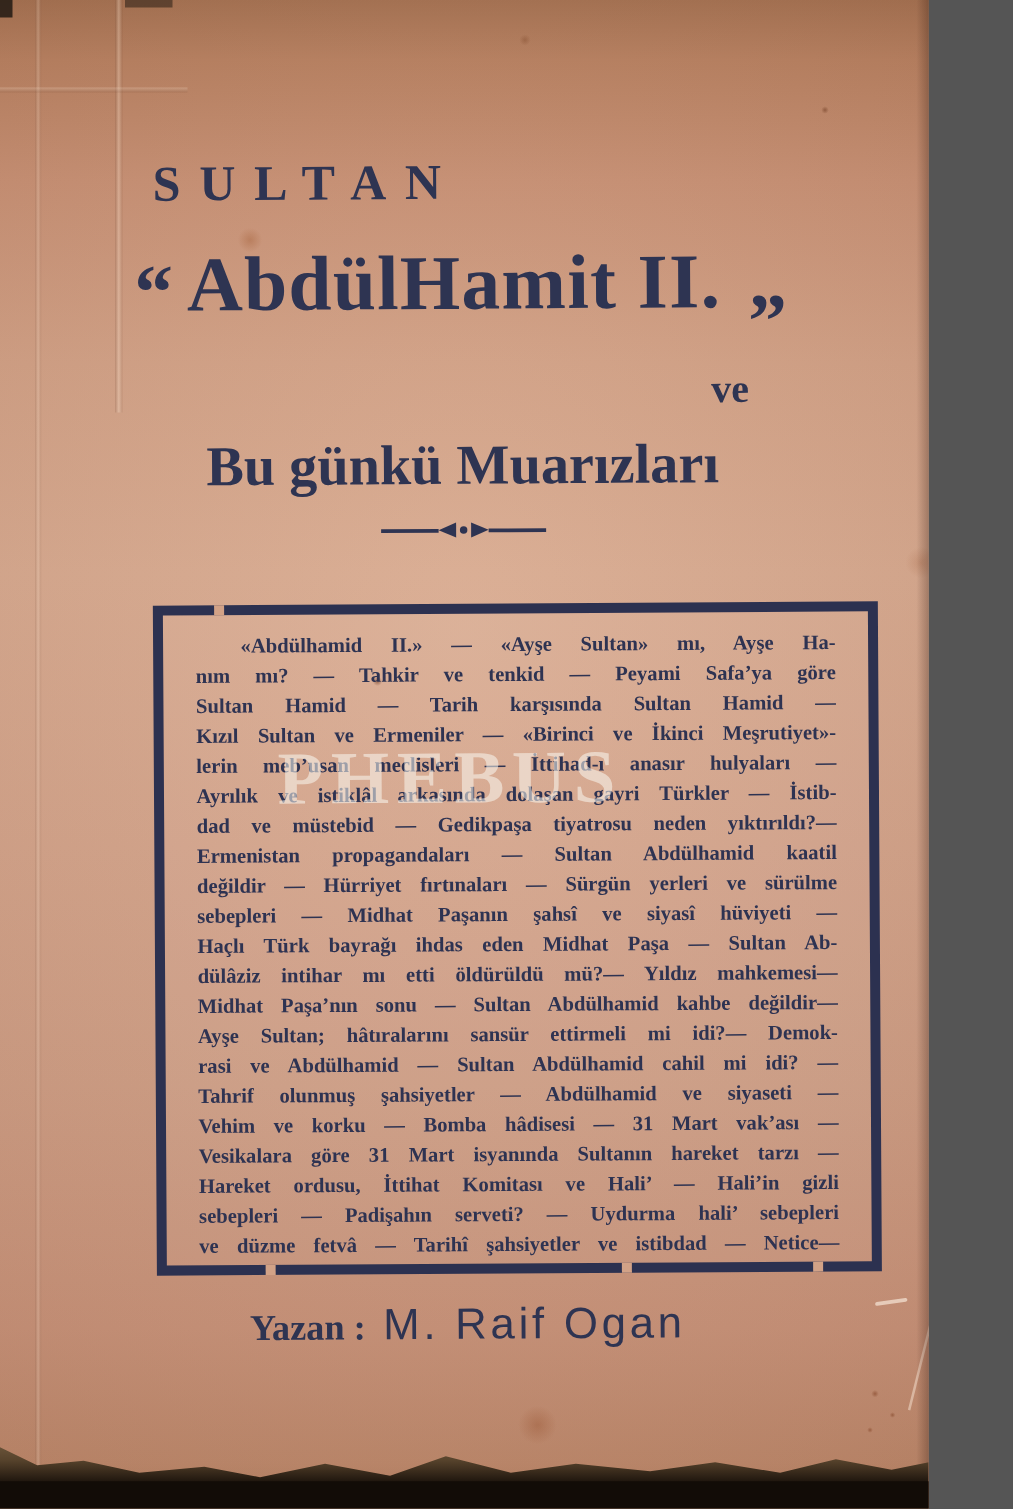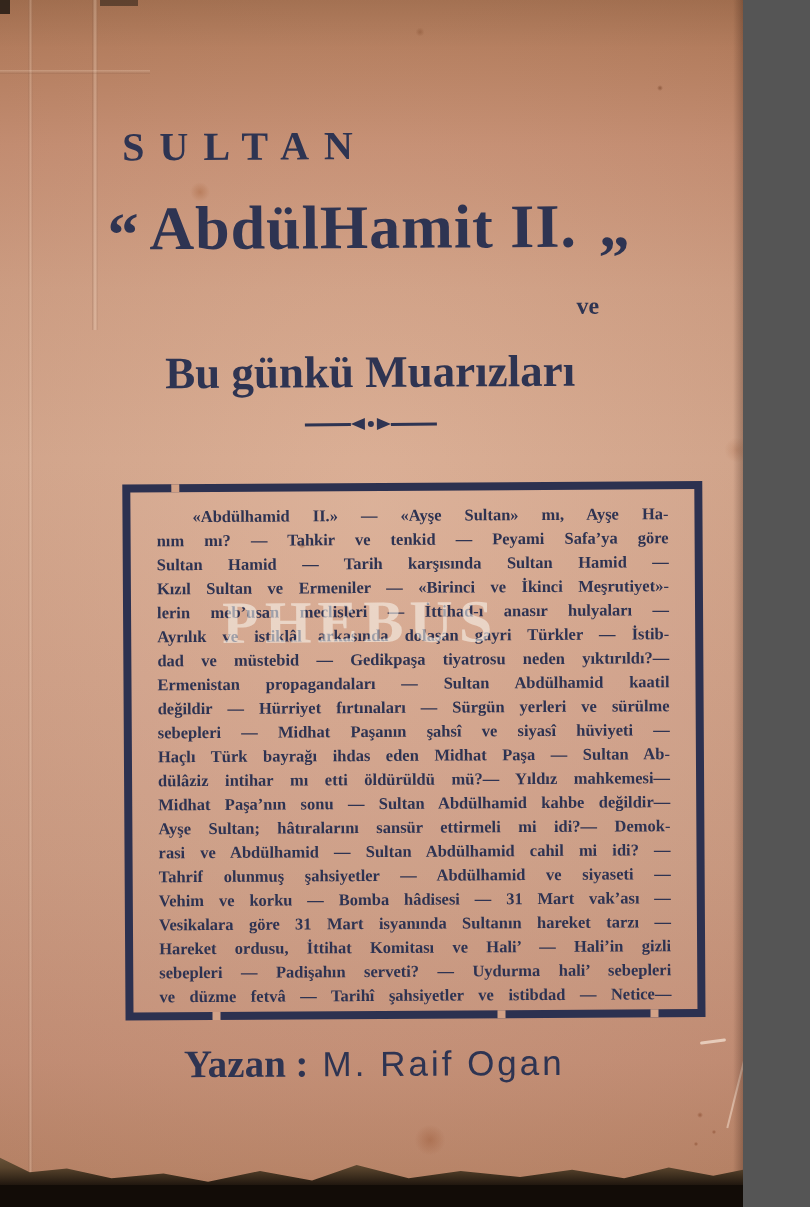--- a/index.html
+++ b/index.html
@@ -43,21 +43,21 @@
       55% 52%,62% 40%,70% 50%,77% 38%,84% 52%,90% 34%,96% 48%,100% 38%,100% 100%,0 100%);}
   .bottom-dark{position:absolute;left:0;bottom:0;width:100%;height:22px;background:#120c07;}
   
   .ink{color:#2e3452;}
   .series{position:absolute;left:125px;top:122px;font-size:40px;font-weight:700;
     letter-spacing:15px;}
   .title-row{position:absolute;left:0;top:192px;width:100%;text-align:center;
     font-size:62px;font-weight:700;letter-spacing:1px;white-space:nowrap;}
   .oq{display:inline-block;transform:translateY(6px);margin-right:10px;}
   .cq{display:inline-block;margin-left:22px;}
-  .connector{position:absolute;right:142px;top:294px;font-size:24px;font-weight:700;}
+  .connector{position:absolute;right:142px;top:294px;font-size:32px;font-weight:700;}
   .subtitle{position:absolute;left:0;top:346px;width:100%;text-align:center;
     font-size:45px;font-weight:700;}
   .divider{position:absolute;left:0;top:418px;width:100%;display:flex;
     justify-content:center;align-items:center;}
   .divider .rule{width:46px;height:3px;background:#2e3452;}
   .divider .tri-l{width:0;height:0;border-top:6px solid transparent;
     border-bottom:6px solid transparent;border-right:14px solid #2e3452;}
   .divider .tri-r{width:0;height:0;border-top:6px solid transparent;
     border-bottom:6px solid transparent;border-left:14px solid #2e3452;}
   .divider .dot{width:6px;height:6px;border-radius:50%;background:#2e3452;margin:0 3px;}
@@ -71,21 +71,21 @@
   .border-gap{position:absolute;background:#d2a287;}
   .gap-top{left:172px;top:483px;width:8px;height:8px;}
   .gap-bot1{left:210px;top:1011px;width:8px;height:8px;}
   .gap-bot2{left:495px;top:1011px;width:8px;height:8px;}
   .gap-bot3{left:648px;top:1011px;width:8px;height:8px;}
   
   .watermark{position:absolute;left:222px;top:588px;font-size:60px;font-weight:700;
     letter-spacing:6px;color:rgba(250,247,240,.55);z-index:5;pointer-events:none;}
   
   .author-row{position:absolute;left:0;top:1040px;width:100%;text-align:center;white-space:nowrap;}
-  .author-label{font-size:39px;font-weight:700;font-family:"Liberation Serif",serif;}
+  .author-label{font-size:29px;font-weight:700;font-family:"Liberation Serif",serif;}
   .author-name{font-size:35px;font-weight:400;font-family:"Liberation Sans",sans-serif;
     letter-spacing:3px;margin-left:14px;}
 </style>
 </head>
 <body>
 
 <div class="canvas">
 
   <div class="crease-v1"></div>
   <div class="crease-v2"></div>

